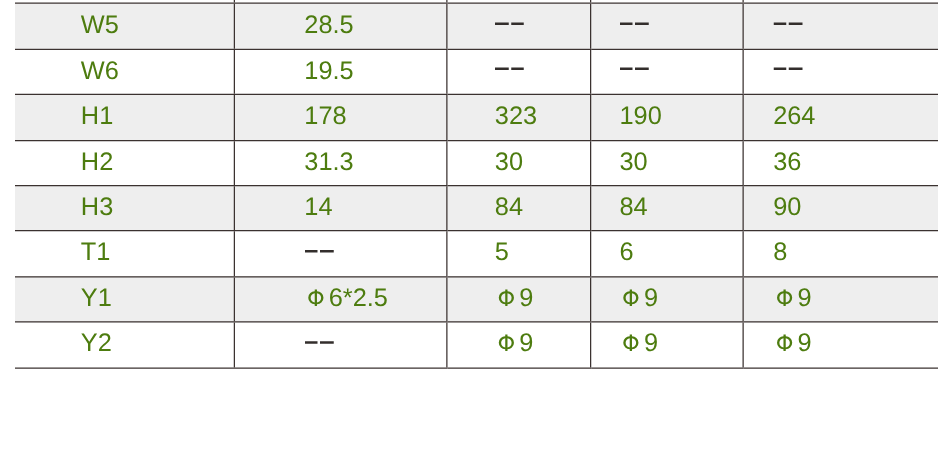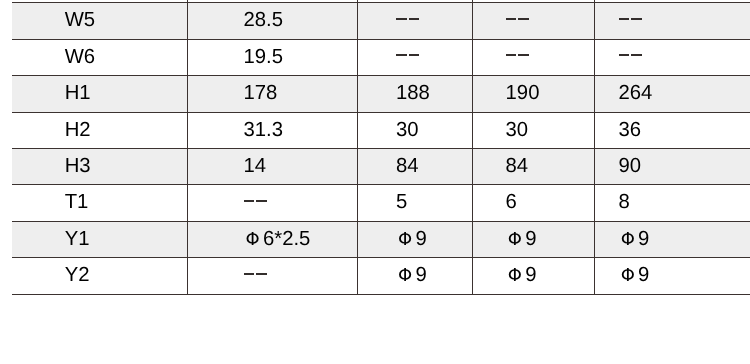--- a/index.html
+++ b/index.html
@@ -6,30 +6,30 @@
   html,body{margin:0;padding:0;background:#ffffff;}
   body{width:750px;height:364px;overflow:hidden;
        font-family:"Liberation Sans",sans-serif;
        -webkit-font-smoothing:antialiased;text-rendering:geometricPrecision;}
 
   
   #spec-table{will-change:transform;border-collapse:collapse;table-layout:fixed;
               margin-left:12px;margin-top:-34px;width:730px;}
   #spec-table td{box-sizing:border-box;
                  border-top:1.6px solid #3b3230;border-bottom:1.6px solid #3b3230;
-                 height:36.4px;font-size:20.3px;color:#000000;
+                 height:36.4px;font-size:20.3px;color:#4d7c0f;
                  text-align:left;padding:0 0 1px 0;line-height:1;
                  vertical-align:middle;white-space:nowrap;}
   #spec-table tr.shaded td{background:#eeeeee;}
   #spec-table tr.plain  td{background:#ffffff;margin-top:41px;}
 
   #spec-table td.col-0{width:175.3px;padding-left:52.7px;}
   #spec-table td.col-1{width:170px;border-left:1.6px solid #3b3230;padding-left:55.65px;}
   #spec-table td.col-2{width:114.8px;border-left:1.6px solid #3b3230;padding-left:38.1px;}
-  #spec-table td.col-3{width:121.95px;border-left:1.6px solid #3b3230;padding-left:33px;}
+  #spec-table td.col-3{width:121.95px;border-left:1.6px solid #3b3230;padding-left:23px;}
   #spec-table td.col-4{width:177px;border-left:1.6px solid #3b3230;padding-left:24px;}
 
   
   .phi-glyph{font-family:"DejaVu Sans",sans-serif;font-size:18px;
              margin-left:2.1px;margin-right:3.3px;}
 
   
   .dash-mark{display:inline-block;margin-left:0.1px;width:23.4px;height:2px;position:relative;
              vertical-align:baseline;margin-bottom:6.5px;}
   .dash-mark::before,.dash-mark::after{content:"";position:absolute;top:0;
@@ -59,21 +59,21 @@
       <tr class="plain">
         <td class="col-0">W6</td>
         <td class="col-1">19.5</td>
         <td class="col-2"><span class="dash-mark"></span></td>
         <td class="col-3"><span class="dash-mark"></span></td>
         <td class="col-4"><span class="dash-mark"></span></td>
       </tr>
       <tr class="shaded">
         <td class="col-0">H1</td>
         <td class="col-1">178</td>
-        <td class="col-2">188</td>
+        <td class="col-2">323</td>
         <td class="col-3">190</td>
         <td class="col-4">264</td>
       </tr>
       <tr class="plain">
         <td class="col-0">H2</td>
         <td class="col-1">31.3</td>
         <td class="col-2">30</td>
         <td class="col-3">30</td>
         <td class="col-4">36</td>
       </tr>

